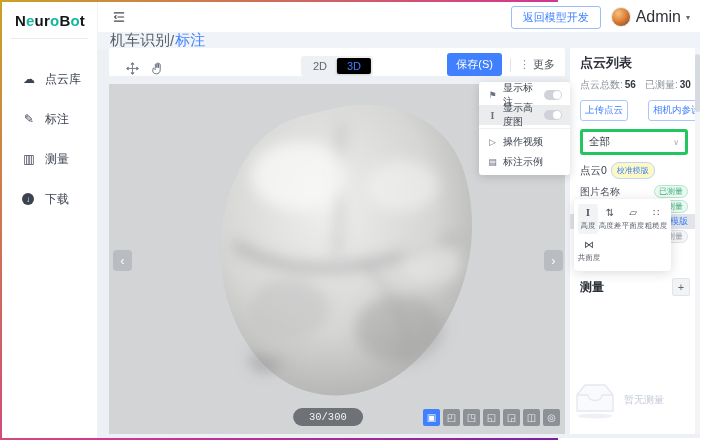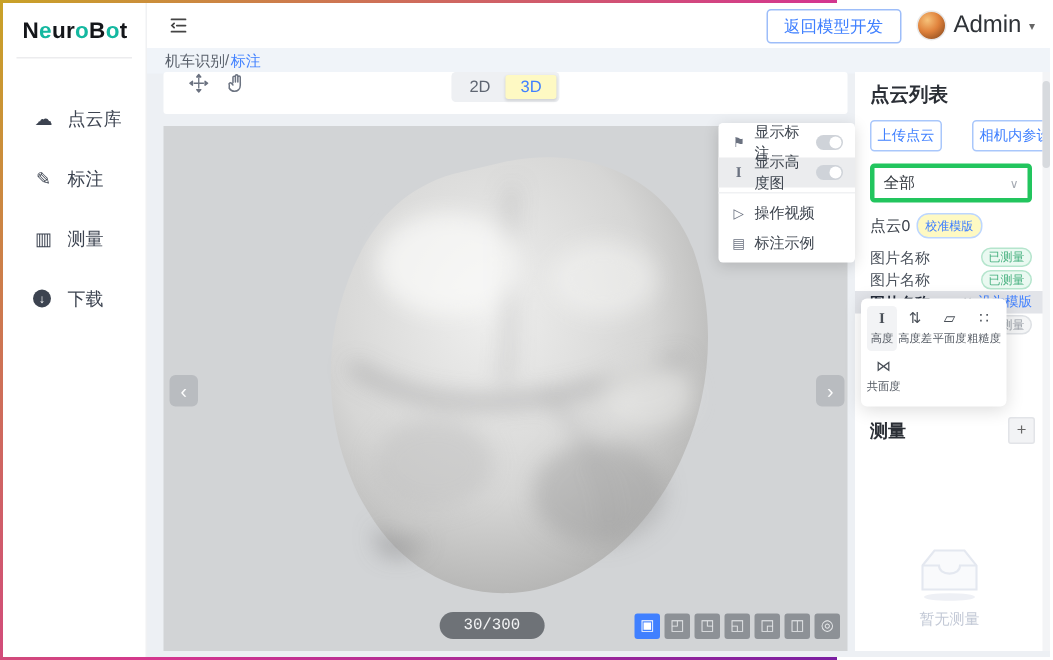--- a/index.html
+++ b/index.html
@@ -21,30 +21,30 @@
   .topbar{position:absolute;left:96px;top:0;right:0;height:30px;background:#fff;display:flex;align-items:center;justify-content:space-between;padding:0 10px 0 14px;box-sizing:border-box;z-index:2;}
   .collapse{color:#444;display:flex;align-items:center;cursor:pointer;}
   .top-right{display:flex;align-items:center;gap:10px;}
   .back-btn{border:1px solid #9dbdf9;color:#4080ff;background:#fff;font-size:11px;padding:3px 11px;border-radius:3px;cursor:pointer;}
   .user{display:flex;align-items:center;gap:5px;cursor:pointer;}
   .avatar{width:18px;height:18px;border-radius:50%;background:radial-gradient(circle at 35% 30%,#f6c27a 0%,#e0823c 45%,#7a4018 100%);border:1px solid #e8e8e8;}
   .user-name{font-size:16px;color:#2f3338;}
   .caret{font-size:8px;color:#666;}
 
   
-  .breadcrumb{position:absolute;left:96px;top:30px;right:0;height:17px;background:#f0f4f9;display:flex;align-items:center;padding-left:12px;font-size:10px;z-index:2;}
+  .breadcrumb{position:absolute;left:96px;top:30px;right:0;height:17px;background:#f0f4f9;display:flex;align-items:center;padding-left:12px;font-size:15px;z-index:2;}
   .bc-parent,.bc-sep{color:#5a616c;}
   .bc-current{color:#4080ff;margin-left:1px;}
 
   
-  .toolbar{position:absolute;left:107px;top:46px;width:456px;height:28px;background:#fff;border-radius:2px;display:flex;align-items:flex-start;padding:0 6px;box-sizing:border-box;z-index:2;}
+  .toolbar{position:absolute;left:107px;top:46px;width:456px;height:28px;background:#fff;border-radius:2px;display:flex;align-items:flex-end;padding:0 6px;box-sizing:border-box;z-index:2;}
   .tb-ic{color:#6b7280;display:flex;align-items:center;margin-left:10px;cursor:pointer;}
   .segmented{position:absolute;left:50%;transform:translateX(-50%);background:#eef0f3;border-radius:3px;padding:2px;display:flex;font-size:11px;}
   .seg-cell{padding:2px 10px;color:#5f6672;border-radius:2px;cursor:pointer;}
-  .seg-cell.on{background:#fef9c3;color:#4080ff;box-shadow:0 1px 2px rgba(0,0,0,.12);}
+  .seg-cell.on{background:#000000;color:#4080ff;box-shadow:0 1px 2px rgba(0,0,0,.12);}
   .tb-right{margin-left:auto;display:flex;align-items:center;}
   .save-btn{background:#4080ff;color:#fff;border:none;font-size:11px;padding:4px 9px;border-radius:3px;cursor:pointer;}
   .tb-div{width:1px;height:14px;background:#e3e5e8;margin:0 8px;}
   .more-btn{display:flex;align-items:center;gap:3px;font-size:11px;color:#4a515b;cursor:pointer;padding-right:4px;}
   .dots{color:#8a9099;font-size:11px;}
 
   
   .canvas{position:absolute;left:107px;top:82px;width:456px;height:350px;background:#d2d4d6;overflow:hidden;z-index:1;}
   .tooth{position:absolute;left:85px;top:10px;}
   .nav-arrow{position:absolute;top:166px;width:19px;height:21px;background:#b9bcc0;border-radius:4px;color:#fdfdfd;display:flex;align-items:center;justify-content:center;font-size:13px;cursor:pointer;}
@@ -92,21 +92,21 @@
   .tp-cell{width:22px;padding:3px 0;display:flex;flex-direction:column;align-items:center;gap:2px;border-radius:3px;cursor:pointer;}
   .tp-cell.active{background:#f2f3f5;}
   .tp-ic{font-size:10px;color:#4a5058;height:12px;line-height:12px;}
   .tp-ic.serif{font-family:"Liberation Serif","DejaVu Serif",serif;font-weight:bold;}
   .tp-label{font-size:7.5px;color:#555b64;white-space:nowrap;}
   .tp-row2{display:flex;margin-top:2px;}
 
   .p-measure{position:absolute;left:10px;right:6px;top:230px;display:flex;align-items:center;justify-content:space-between;}
   .pm-title{font-size:12px;font-weight:bold;color:#2b2f36;}
   .pm-plus{width:16px;height:16px;background:#f2f3f5;border:1px solid #e2e4e8;border-radius:2px;color:#666;display:flex;align-items:center;justify-content:center;font-size:11px;cursor:pointer;}
-  .empty{position:absolute;left:0;right:0;bottom:14px;display:flex;flex-direction:column;align-items:center;gap:4px;}
+  .empty{position:absolute;left:0;right:0;bottom:14px;display:flex;flex-direction:row;align-items:center;gap:4px;}
   .empty-text{font-size:10px;color:#c3c9d6;}
 
   .scrolltrack{position:absolute;right:0;top:46px;width:5px;height:386px;background:#f3f4f6;z-index:4;}
   .scrollthumb{position:absolute;top:6px;left:0;width:5px;height:58px;border-radius:3px;background:#d7dade;cursor:pointer;}
 </style>
 </head>
 <body>
 
 <div class="frame">
 <div class="app">
@@ -168,20 +168,28 @@
           </svg>
     </span>
     <span class="tb-ic">
       <svg width="15" height="15" viewBox="0 0 24 24" fill="none" stroke="currentColor" stroke-width="1.6" stroke-linecap="round" stroke-linejoin="round">
             <path d="M8.5 11.5V5.8a1.3 1.3 0 1 1 2.6 0v4.9V4.3a1.3 1.3 0 1 1 2.6 0v6.4V5.6a1.3 1.3 0 1 1 2.6 0v8.6c0 3.8-2.6 6.3-6.2 6.3-2.9 0-4.3-1.2-5.6-3.2L4.6 14c-.5-.8-.4-1.7.3-2.2.7-.5 1.6-.3 2.2.4l1.4 1.7"></path>
           </svg>
     </span>
     <div class="segmented">
       <span class="seg-cell">2D</span>
       <span class="seg-cell on">3D</span>
+    </div>
+    <div class="tb-right">
+      <button class="save-btn">保存(S)</button>
+      <span class="tb-div"></span>
+      <span class="more-btn">
+        <span class="dots">⋮</span>
+        <span>更多</span>
+      </span>
     </div>
   </div>
 
   <div class="canvas">
     <svg class="tooth" width="300" height="320" viewBox="0 0 300 320">
       <defs>
         <radialGradient id="tg" cx="42%" cy="35%" r="78%">
           <stop offset="0%" stop-color="#efefee"></stop>
           <stop offset="55%" stop-color="#d6d6d5"></stop>
           <stop offset="85%" stop-color="#b5b5b4"></stop>
@@ -257,20 +265,24 @@
       <span>操作视频</span>
     </div>
     <div class="mm-row">
       <span class="mm-ic">▤</span>
       <span>标注示例</span>
     </div>
   </div>
 
   <div class="panel">
     <div class="p-title">点云列表</div>
+    <div class="p-stats">
+      <span><span>点云总数:</span><b>56</b></span>
+      <span><span>已测量:</span><b>30</b></span>
+    </div>
     <div class="p-btns">
       <button class="p-btn">上传点云</button>
       <button class="p-btn">相机内参设置</button>
     </div>
     <div class="p-select">
       <span>全部</span>
       <span class="chev">∨</span>
     </div>
     <div class="p-group">
       <span>点云0</span>

